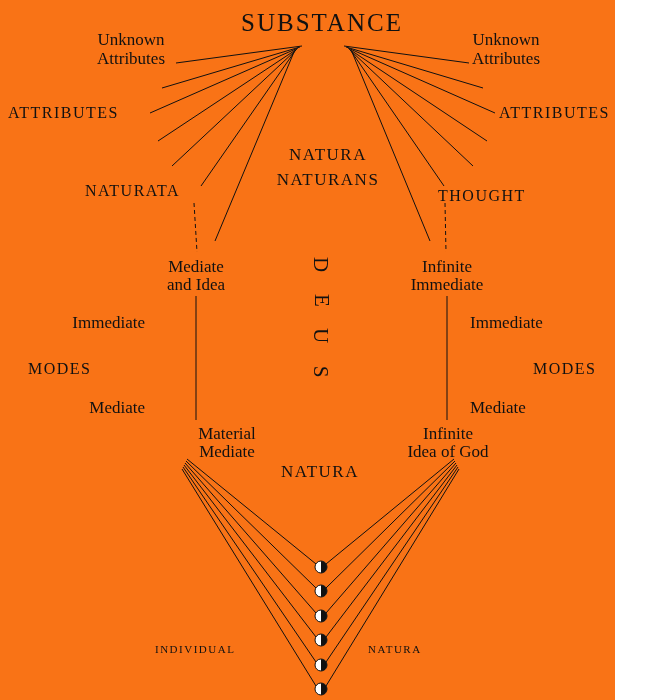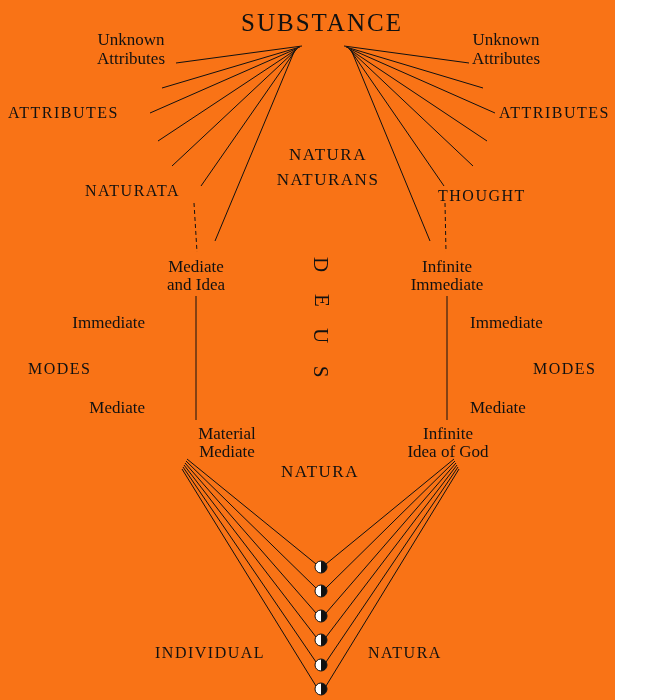--- a/index.html
+++ b/index.html
@@ -47,21 +47,21 @@
     line-height: 25px;
   }
   .small-lbl {
     font-size: 17px;
   }
   .two-line {
     line-height: 18px;
     text-align: center;
   }
   .caps-bottom {
-    font-size: 16px;
+    font-size: 11px;
     letter-spacing: 1.5px;
   }
   .deus {
     position: absolute;
     left: 308px;
     top: 252px;
     width: 26px;
     height: 132px;
     display: flex;
     flex-direction: column;

